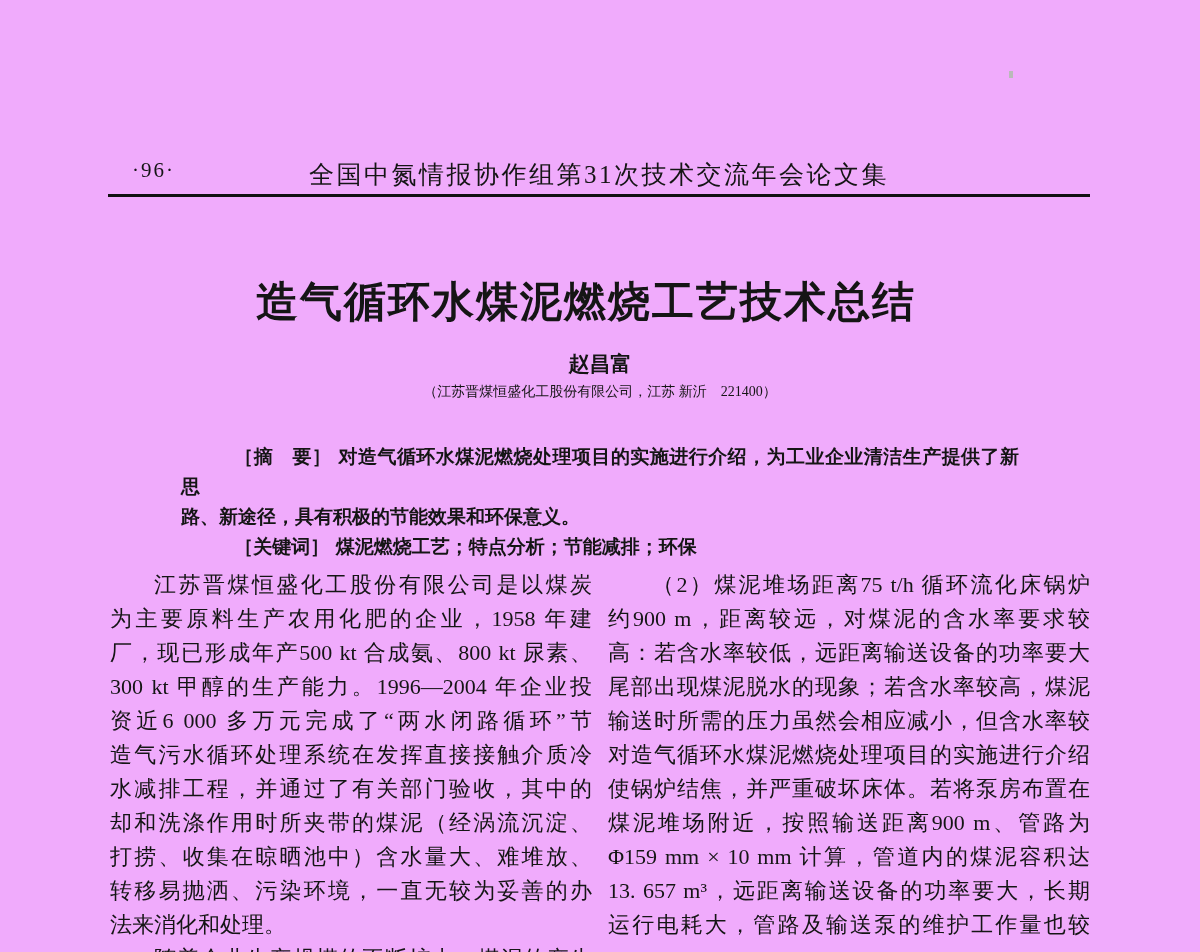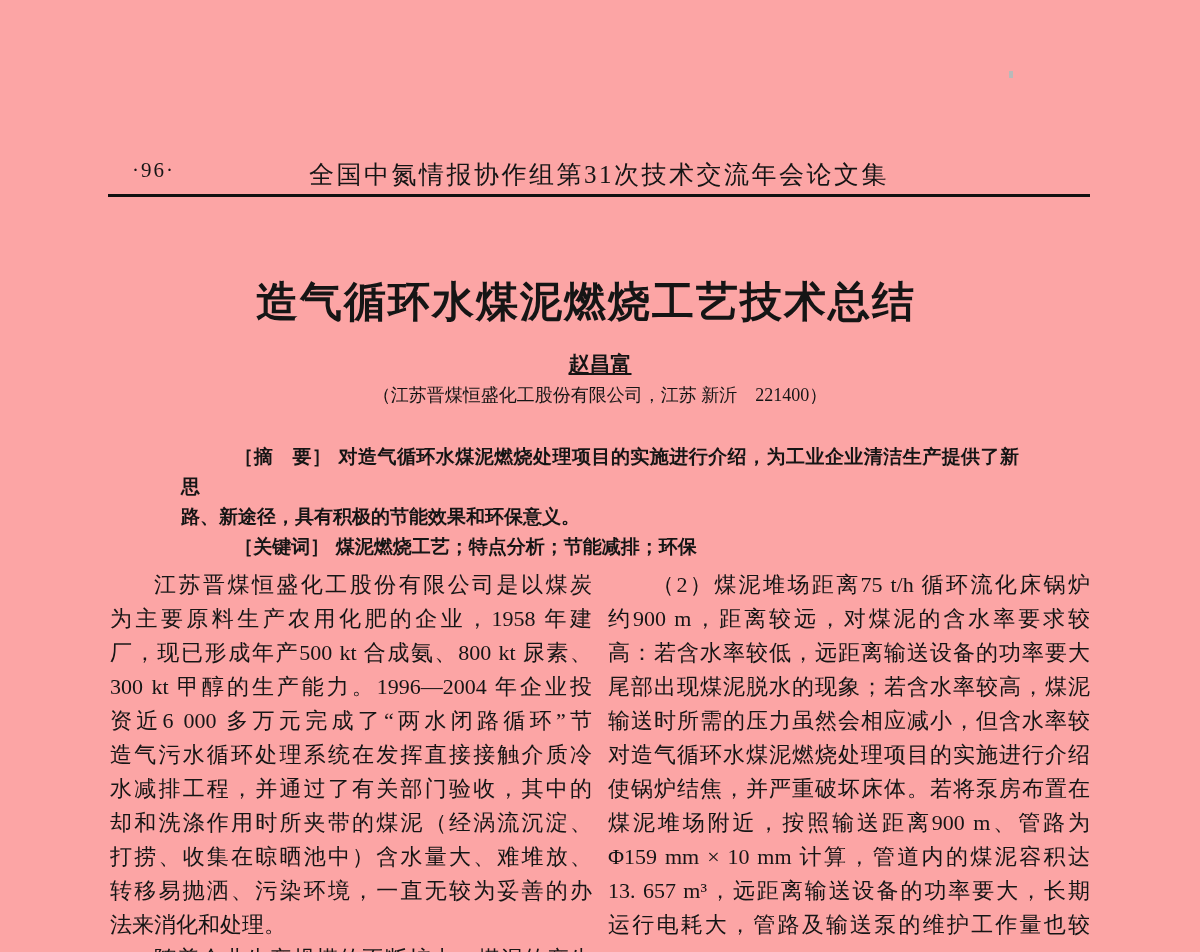--- a/index.html
+++ b/index.html
@@ -1,20 +1,20 @@
 <!DOCTYPE html>
 <html><head>
 <meta charset="utf-8">
 <style>
   html, body { margin: 0; padding: 0; background: #8a8a8a; }
   #page {
     position: relative;
     width: 1200px;
     height: 952px;
-    background: #fca5a5;
+    background: #f0abfc;
     overflow: hidden;
     color: #151515;
     font-family: "Liberation Serif", serif;
   }
   
   .running-head {
     position: absolute;
     top: 156px;
     left: 108px;
     width: 982px;
@@ -58,29 +58,28 @@
   }
   .art-author {
     position: absolute;
     top: 350px;
     left: 110px;
     width: 980px;
     text-align: center;
     font-family: "DejaVu Sans", sans-serif;
     font-weight: 700;
     font-size: 21px;
-    text-decoration: underline;
   }
   .art-affil {
     position: absolute;
     top: 383px;
     left: 110px;
     width: 980px;
     text-align: center;
-    font-size: 18px;
+    font-size: 14px;
   }
   
   .abstract {
     position: absolute;
     top: 441px;
     left: 181px;
     width: 838px;
     font-family: "DejaVu Sans", sans-serif;
     font-weight: 600;
     font-size: 19px;

